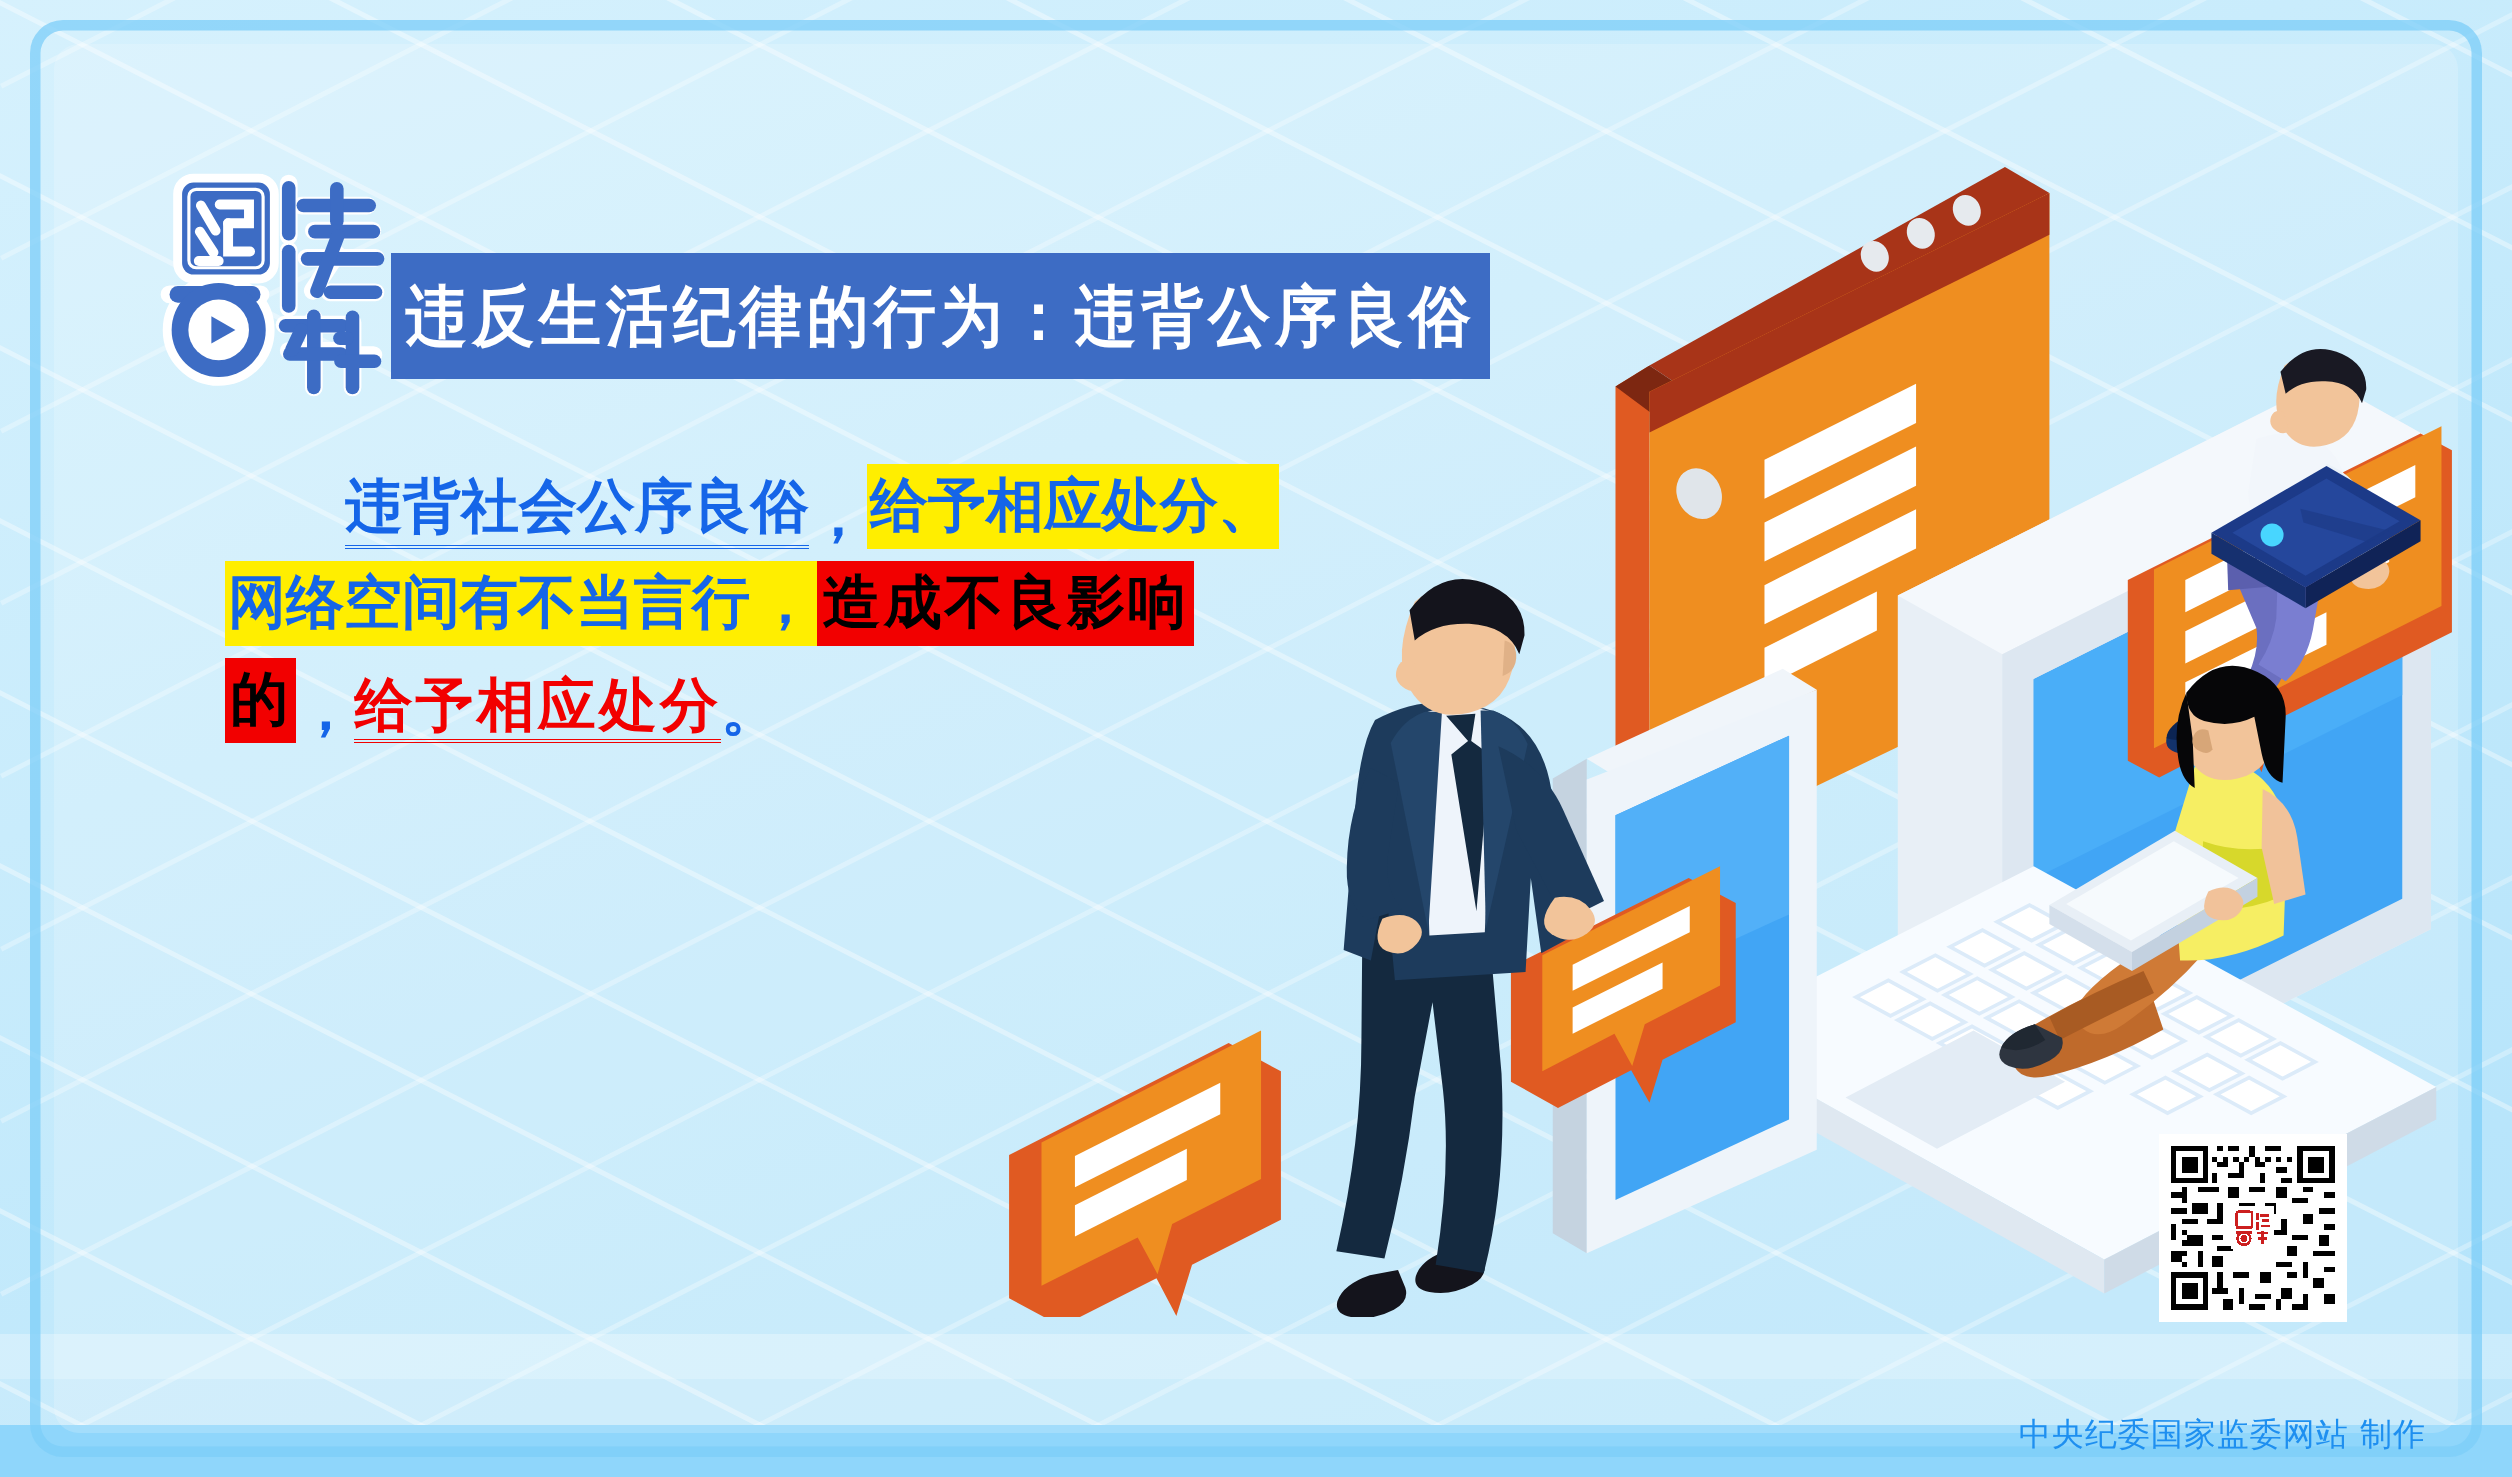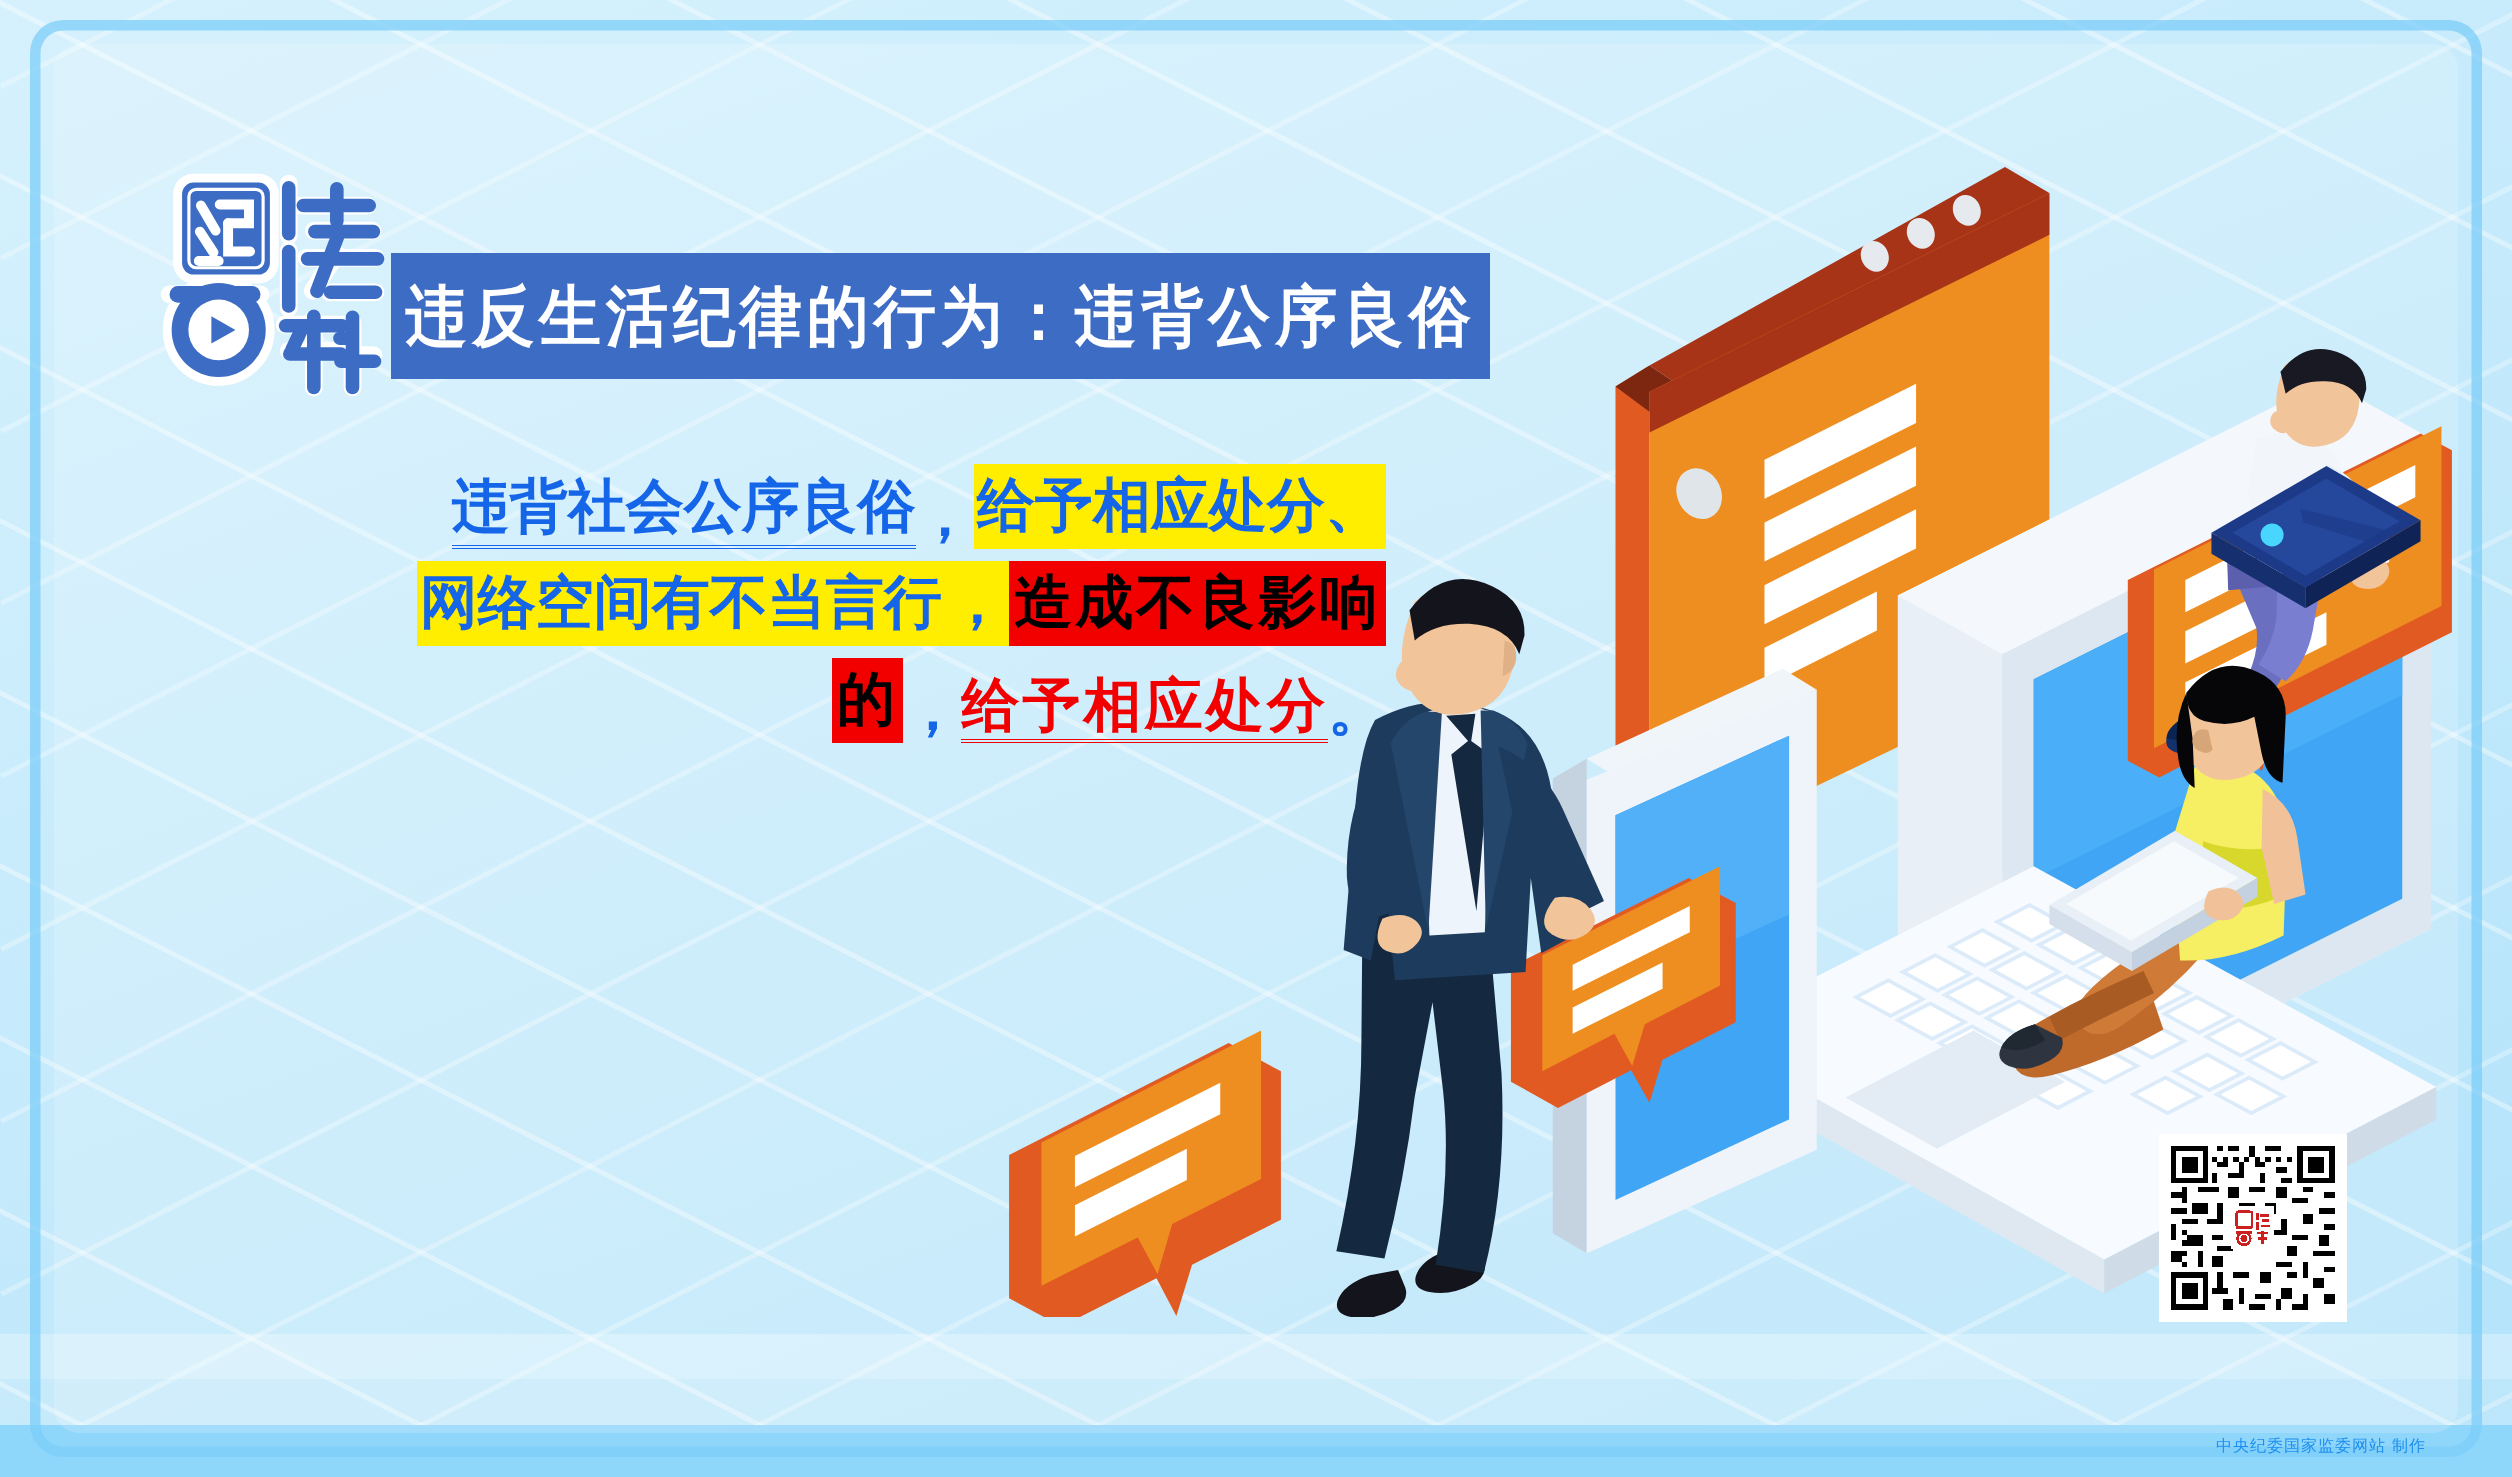--- a/index.html
+++ b/index.html
@@ -50,21 +50,21 @@
     font-family:"DejaVu Serif","Liberation Serif",serif;
     transform:scaleX(.94);
   }
 
   
   .body-text{
     position:absolute;left:225px;top:471px;width:1161px;
     font-family:"DejaVu Serif","Liberation Serif",serif;
     font-weight:700;
   }
-  .tline{display:flex;align-items:flex-end;white-space:nowrap;margin-bottom:19px;height:78px;justify-content:flex-end;}
+  .tline{display:flex;align-items:flex-end;white-space:nowrap;margin-bottom:19px;height:78px;}
   .tline .seg{font-size:58px;line-height:1.18;display:inline-block;}
 
   .seg.plain-blue{color:#1565e8;}
   .seg.plain-blue.dunder{
     border-bottom:4.7px double #1565e8;padding-bottom:4.2px;
   }
   .seg.hl-yellow{background:#ffee00;color:#1565e8;padding:7.3px 3.1px 9.4px 3.1px;}
   .seg.hl-red{background:#f20000;color:#000000;padding:7.3px 5.2px 9.4px 5.2px;letter-spacing:3.1px;}
   .seg.red-text{color:#f20000;border-bottom:4.7px double #f20000;padding-bottom:0;letter-spacing:3.1px;}
   .seg.punc-blue{color:#1565e8;}
@@ -74,21 +74,21 @@
   .illo{position:absolute;left:1009px;top:146px;width:1443px;height:1171px;}
   .illo svg{width:100%;height:100%;display:block;}
 
   
   .qr{position:absolute;left:2159px;top:1134px;width:188px;height:188px;background:#fff;padding:5.2px;box-sizing:border-box;}
   .qr svg{width:100%;height:100%;display:block;}
 
   
   .footer{
     position:absolute;right:86px;bottom:20px;
-    color:#1e8ff0;font-size:16px;letter-spacing:1px;font-weight:400;
+    color:#1e8ff0;font-size:32px;letter-spacing:1px;font-weight:400;
     font-family:"DejaVu Sans","Liberation Sans",sans-serif;
   }
 </style>
 </head>
 <body>
 
 <div id="poster">
 
   <div class="iso-grid" id="isoGrid">
       <div class="l" style="left:0;top:-1381px;width:3392px;transform:rotate(27deg);"></div>

